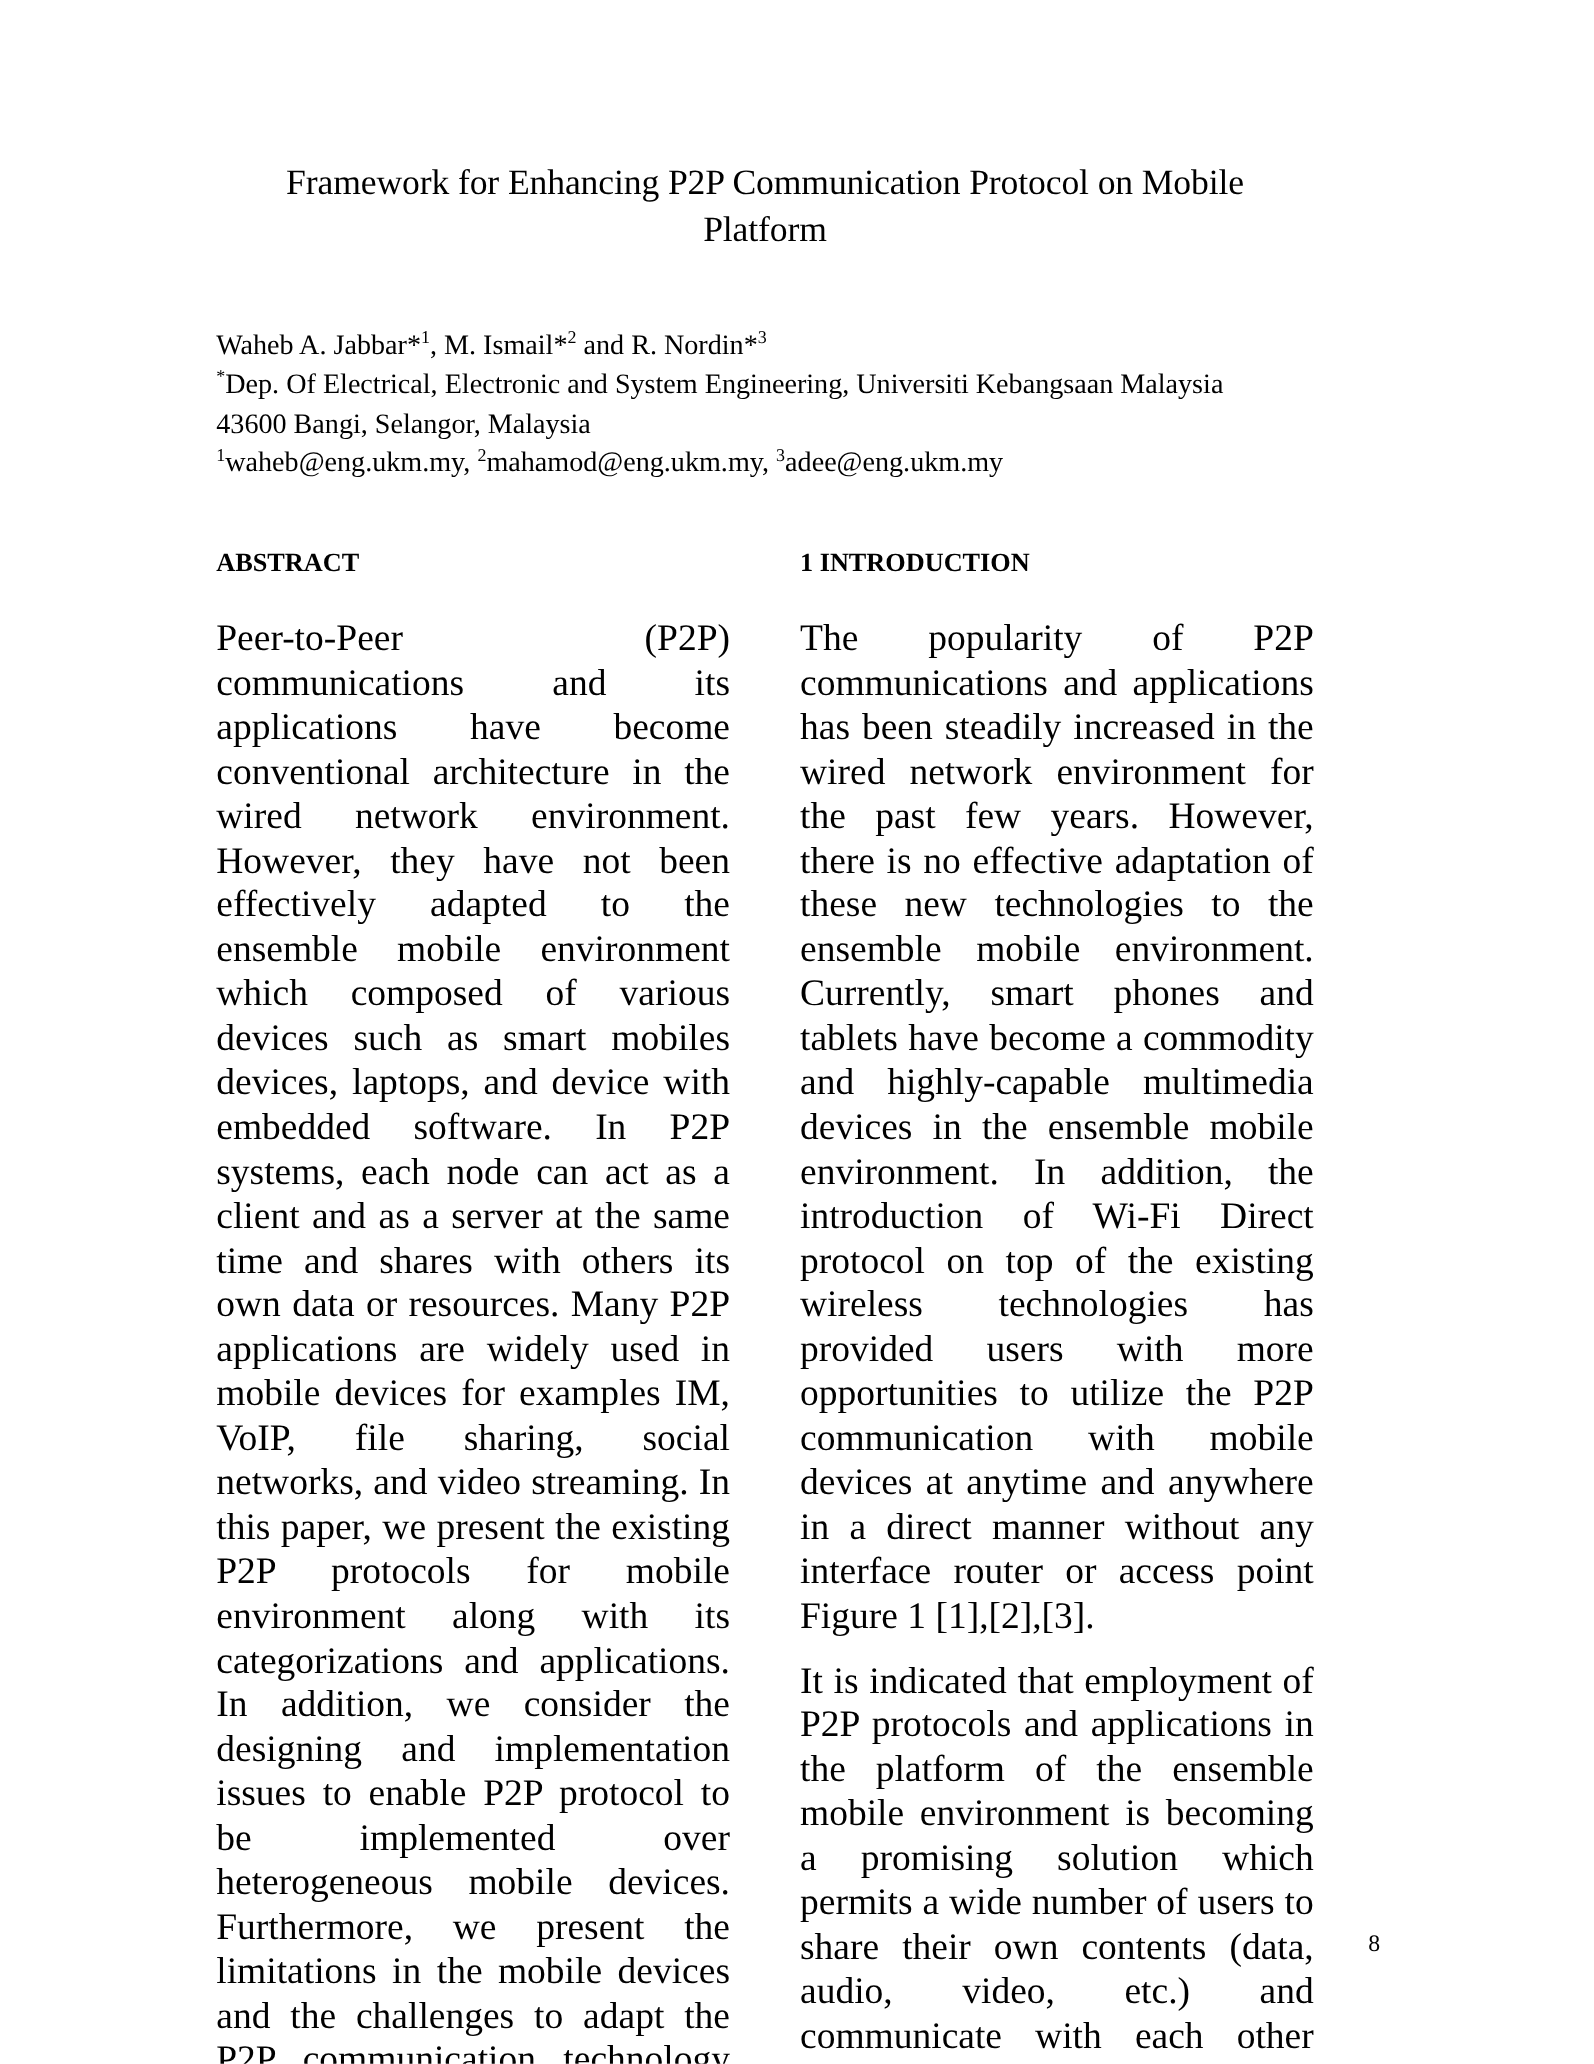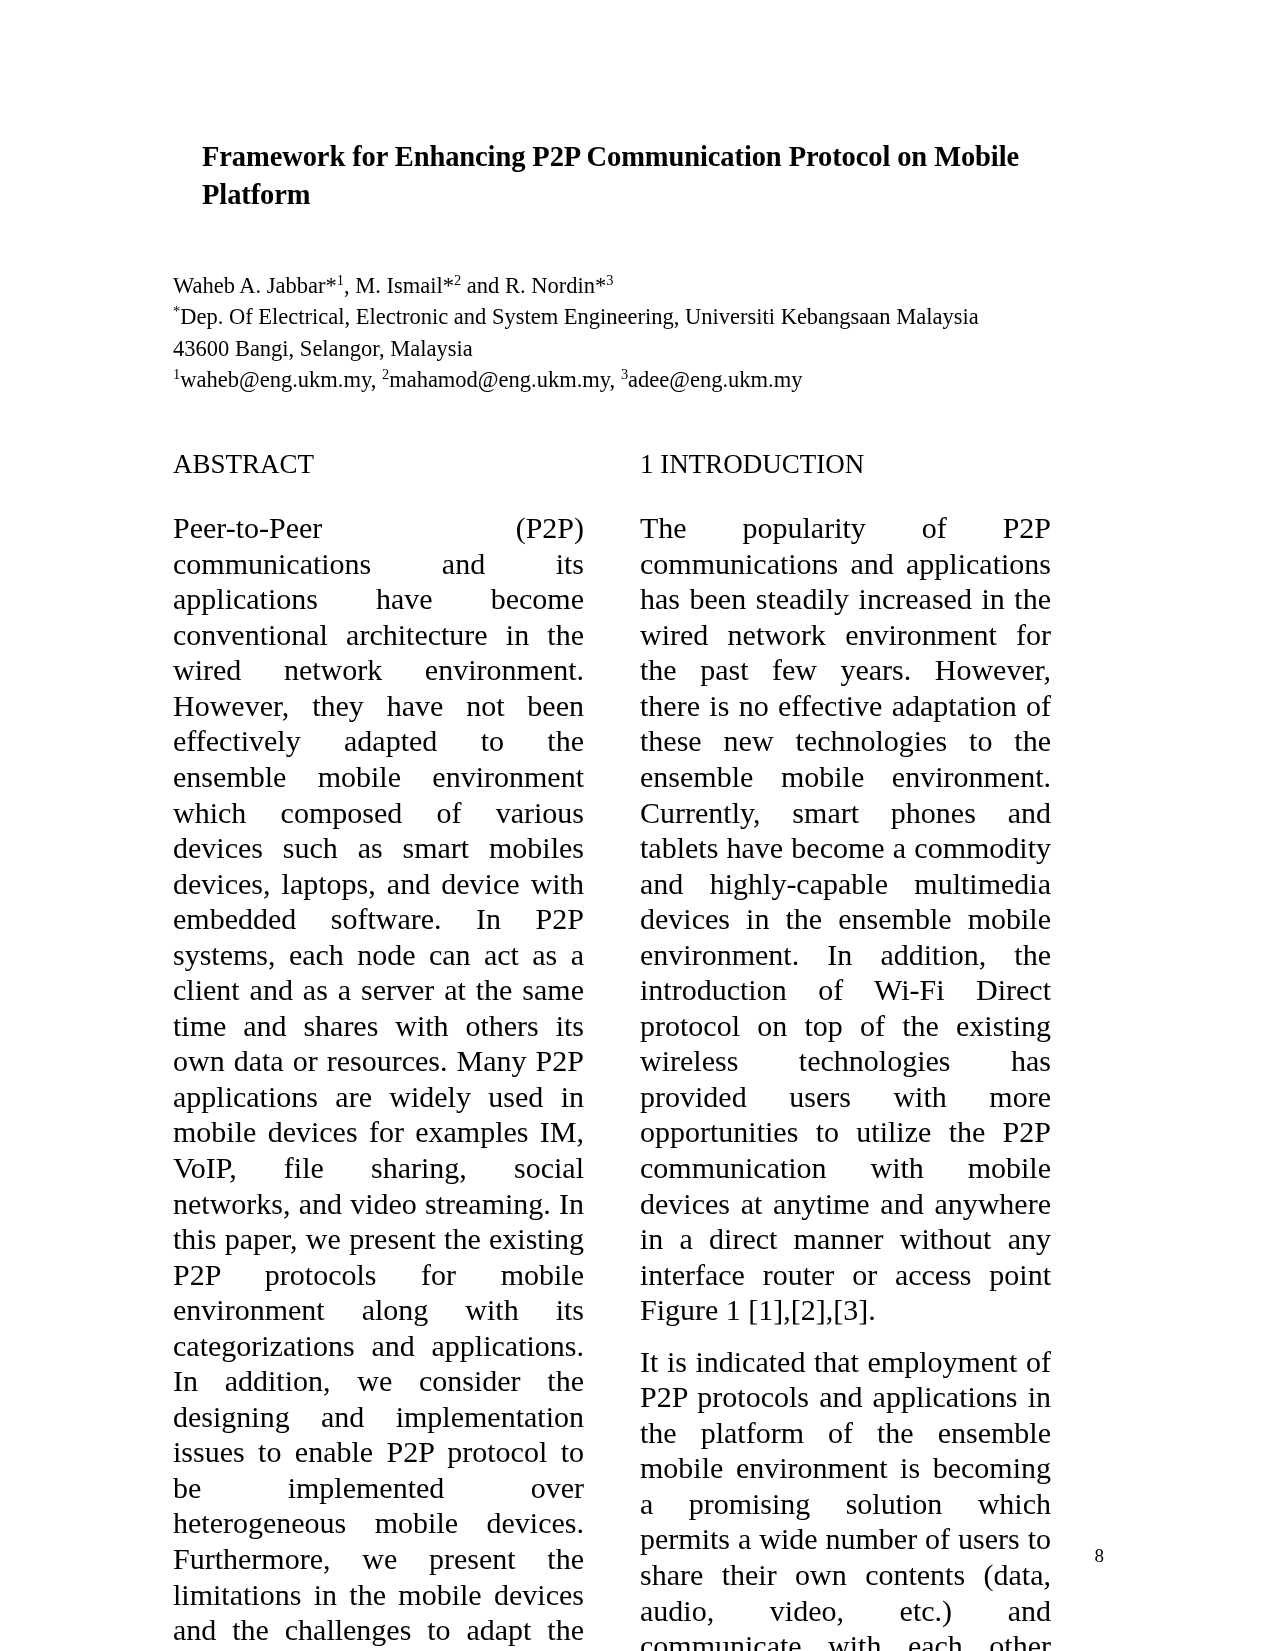--- a/index.html
+++ b/index.html
@@ -25,23 +25,24 @@
   .content {
     position: absolute;
     left: 173px;
     top: 128px;
     width: 878px;
   }
 
   
   .paper-title {
     font-size: 28.5px;
-    font-weight: bold;
+    font-weight: normal;
     line-height: 1.33;
-    margin: 10px auto;
+    text-align: center;
+    margin: 0 auto;
     width: 820px;
     letter-spacing: -0.1px;
   }
 
   
   .author-block {
     margin-top: 56px;
     font-size: 22.5px;
     line-height: 1.40;
   }
@@ -58,22 +59,22 @@
   
   .columns {
     margin-top: 52px;
     display: flex;
     gap: 56px;
   }
   .col {
     width: 411px;
   }
   .sec-head {
-    font-size: 27px;
-    font-weight: normal;
+    font-size: 21px;
+    font-weight: bold;
     margin: 0 0 30px 0;
     line-height: 1.2;
   }
   .sec-head.spaced-top {
     margin-top: 34px;
   }
   p.body {
     font-size: 30px;
     line-height: 1.185;
     text-align: justify;

